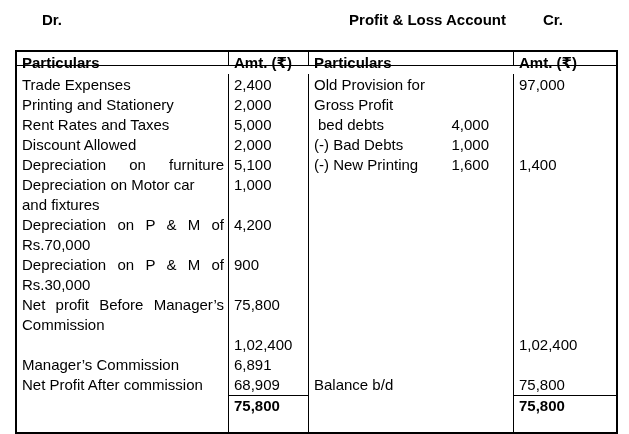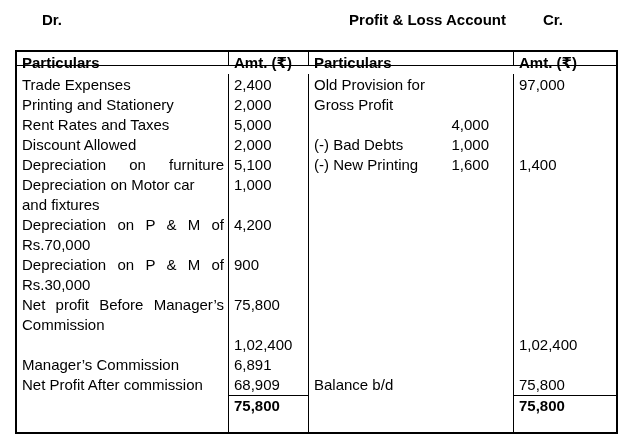--- a/index.html
+++ b/index.html
@@ -96,20 +96,21 @@
     <div class="line">1,02,400</div>
     <div class="line">6,891</div>
     <div class="line">68,909</div>
     <div class="line total">75,800</div>
   </div>
 
   <div class="cell body-cell v3">
     <div class="line">Old Provision for</div>
     <div class="line">Gross Profit</div>
     <div class="line flexline indent">
+      <span>bed debts</span>
       <span class="inner-amt">4,000</span>
     </div>
     <div class="line flexline">
       <span>(-) Bad Debts</span>
       <span class="inner-amt">1,000</span>
     </div>
     <div class="line flexline">
       <span>(-) New Printing</span>
       <span class="inner-amt">1,600</span>
     </div>

